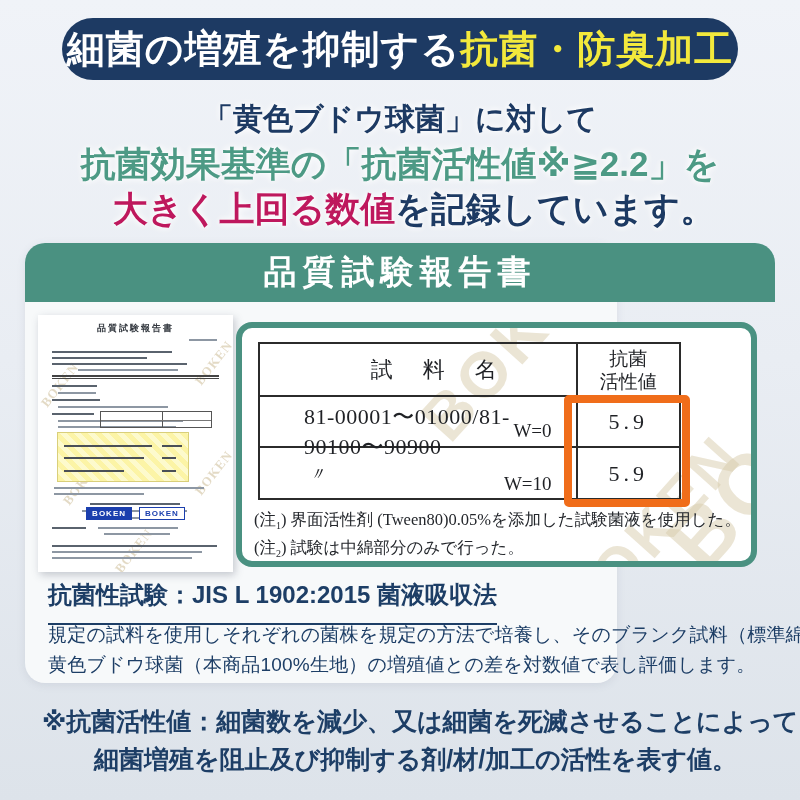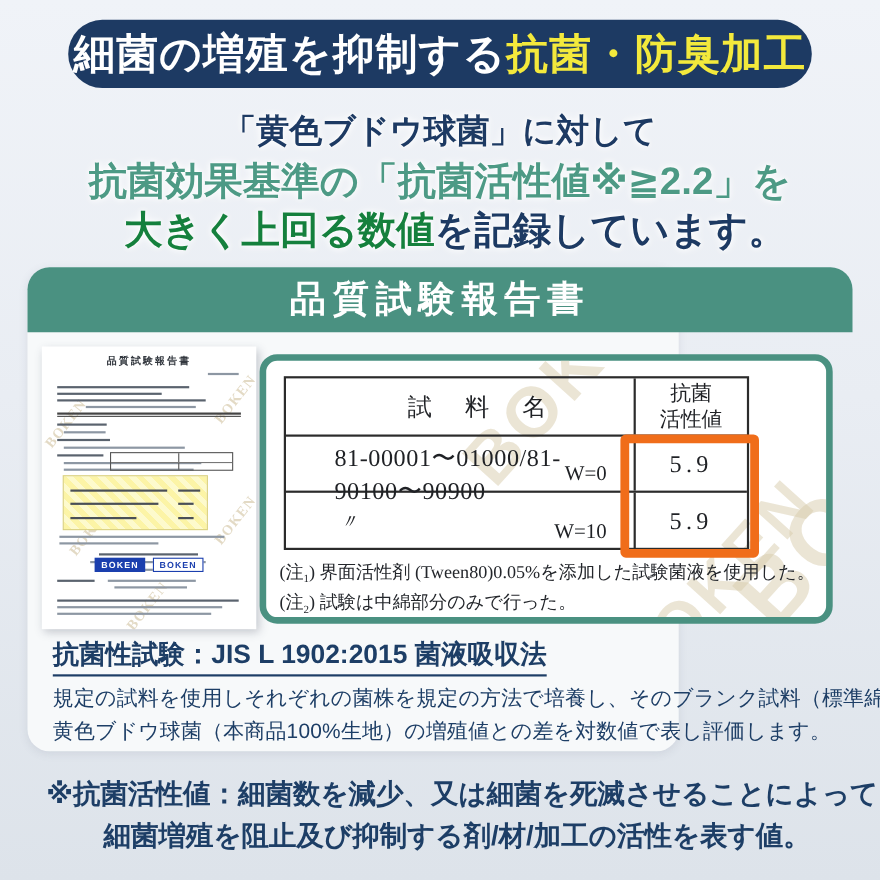--- a/index.html
+++ b/index.html
@@ -23,21 +23,21 @@
 
   
   .sub {
     position:absolute; left:0; width:800px; text-align:center;
     font-weight:700; white-space:nowrap;
     text-shadow:0 0 2px #fff,0 0 6px #fff,0 0 10px rgba(255,255,255,.8);
   }
   .sub1 { top:99px;  font-size:30px; color:#1d3a63; }
   .sub2 { top:141px; font-size:35px; color:#4d9a85; }
   .sub3 { top:186px; font-size:35px; }
-  .sub3 .g { color:#15803d;margin-left:28px; } .sub3 .n { color:#1d3a63; }
+  .sub3 .g { color:#be185d;margin-left:28px; } .sub3 .n { color:#1d3a63; }
 
   
   .card {
     position:absolute; left:25px; top:243px; width:592px; height:440px;
     background:#f7f9fa; border-radius:20px;
     box-shadow:0 2px 8px rgba(90,100,120,.12);
   }
   .card-header {
     position:absolute; left:0; top:0; width:750px; height:59px;
     background:#4a9181; border-radius:20px 20px 0 0;
@@ -108,21 +108,21 @@
     position:absolute; left:322px; top:67px; width:126px; height:112px;
     border:8px solid #f06d1a; border-radius:5px; background:transparent;
   }
   .note { position:absolute; left:12px; font-size:16.5px; white-space:nowrap; color:#23262b; }
   .note1 { top:181px; } .note2 { top:209px; }
   .note sub { font-size:10px; }
 
   
   .method-title {
     position:absolute; left:23px; top:336px; font-size:24px; font-weight:700;
-    color:#1d3e66; border-bottom:2px solid #1d3e66; padding-bottom:2px; white-space:nowrap;
+    color:#1d3e66; border-bottom:2px solid #1d3e66; padding-bottom:12px; white-space:nowrap;
   }
   .method-body { position:absolute; left:23px; font-size:19px; font-weight:500;
     color:#1d3e66; white-space:nowrap; letter-spacing:.2px; }
   .mb1 { top:379px; } .mb2 { top:409px; }
 
   
   .fn { position:absolute; color:#1d3e66; font-size:25px; white-space:nowrap;
     font-weight:600; }
   .fn1 { left:42px; top:705px; }
   .fn1 .fn-label { font-weight:800; }

